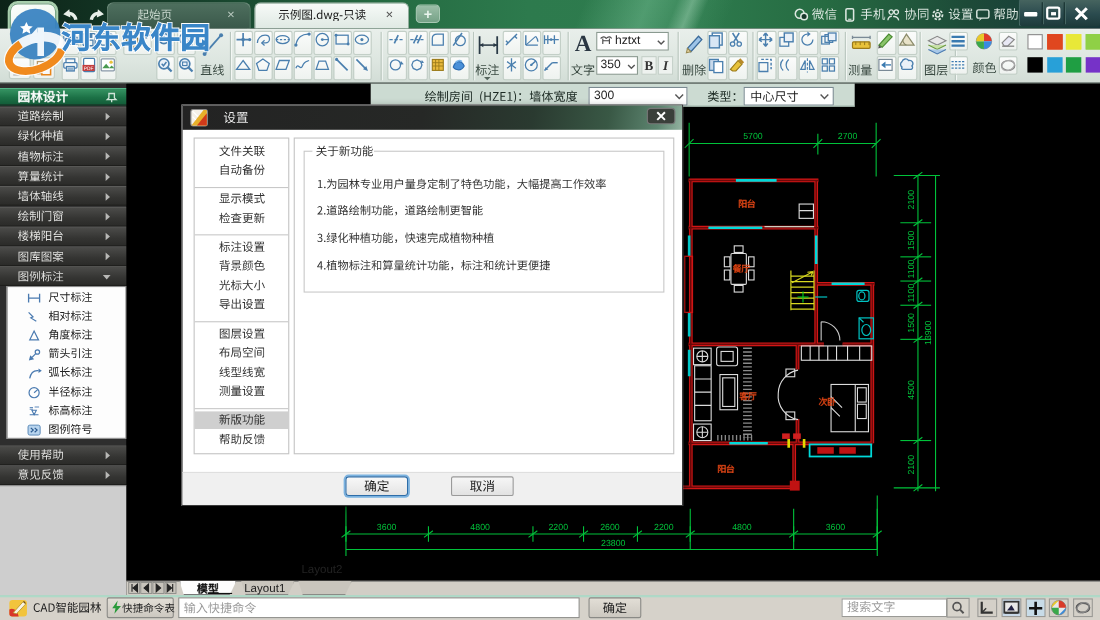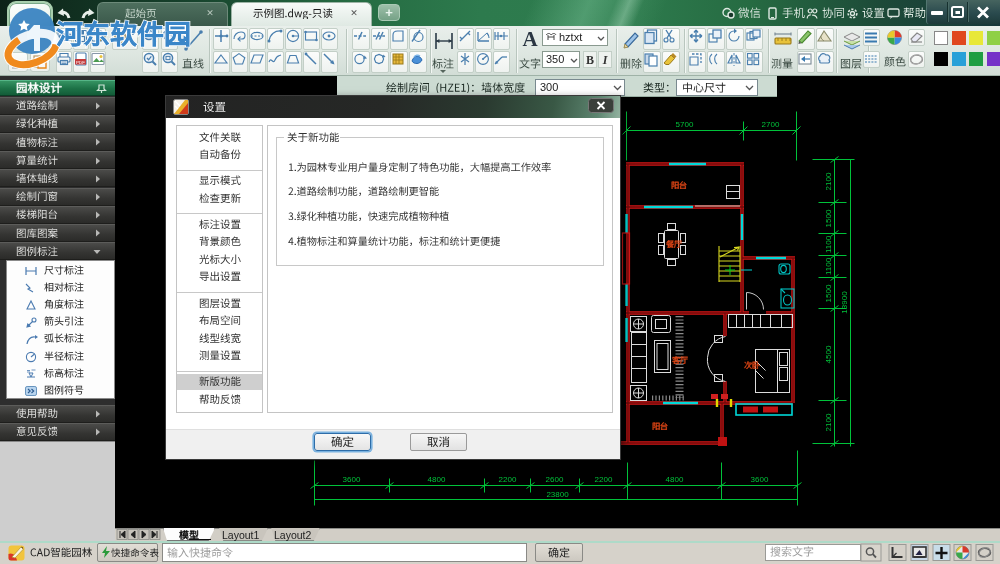--- a/index.html
+++ b/index.html
@@ -1476,21 +1476,21 @@
     <svg class="z" style="left:179.0px;top:529.5px;color:#111" width="20" height="10" viewBox="0 0 20 10">
       <g transform="translate(0,8.8) scale(0.1000,-0.1000)" fill="currentColor" stroke="currentColor" stroke-width="5">
         <use href="#u6a21" x="0"></use>
         <use href="#u578b" x="100"></use>
       </g>
     </svg>
     <div class="abs" style="left:189px;top:539px;width:22px;height:1px;background:#111"></div>
     <div class="abs" style="left:216px;top:528px;width:52px;height:13px;background:#c9c5bd;border:1px solid #8a8a86;border-top:none;clip-path:polygon(6% 0,100% 0,88% 100%,14% 100%)"></div>
     <div class="abs" style="left:222px;top:529px;width:44px;height:18px;color:#222;font:10.5px 'Liberation Sans'">Layout1</div>
     <div class="abs" style="left:268px;top:528px;width:52px;height:13px;background:#c9c5bd;border:1px solid #8a8a86;border-top:none;clip-path:polygon(6% 0,100% 0,88% 100%,14% 100%)"></div>
-    <div class="abs" style="left:274px;top:529px;width:44px;height:11px;color:#222;font:10.5px 'Liberation Sans'">Layout2</div>
+    <div class="abs" style="left:274px;top:512px;width:44px;height:11px;color:#222;font:10.5px 'Liberation Sans'">Layout2</div>
     <div class="abs" style="left:0;top:541px;width:1000px;height:23px;background:#d6d2ca;border-top:2px solid #aedac8"></div>
     <svg class="ic" style="left:8px;top:545px" width="17" height="16" viewBox="0 0 17 16">
 <rect x="0.5" y="0.5" width="16" height="15" rx="3" fill="#f2c43c"></rect>
 <path d="M0.5 9C4 7 8 10 9 15.5H3a2.5 2.5 0 0 1-2.5-2.5z" fill="#d8352a"></path>
 <path d="M4 12 13 2l2.5 2L7 13z" fill="#f8f2e0" stroke="#b89a30" stroke-width="0.8"></path>
 <path d="M13 2c1-1 2.8.6 2 2z" fill="#6a4a1a"></path>
     </svg>
     <svg class="z" style="left:30px;top:547px;color:#222" width="62" height="10.5" viewBox="0 0 62 10.5">
       <g transform="translate(0,9.2) scale(0.1050,-0.1050)" fill="currentColor">
         <use href="#u43" x="0"></use>

